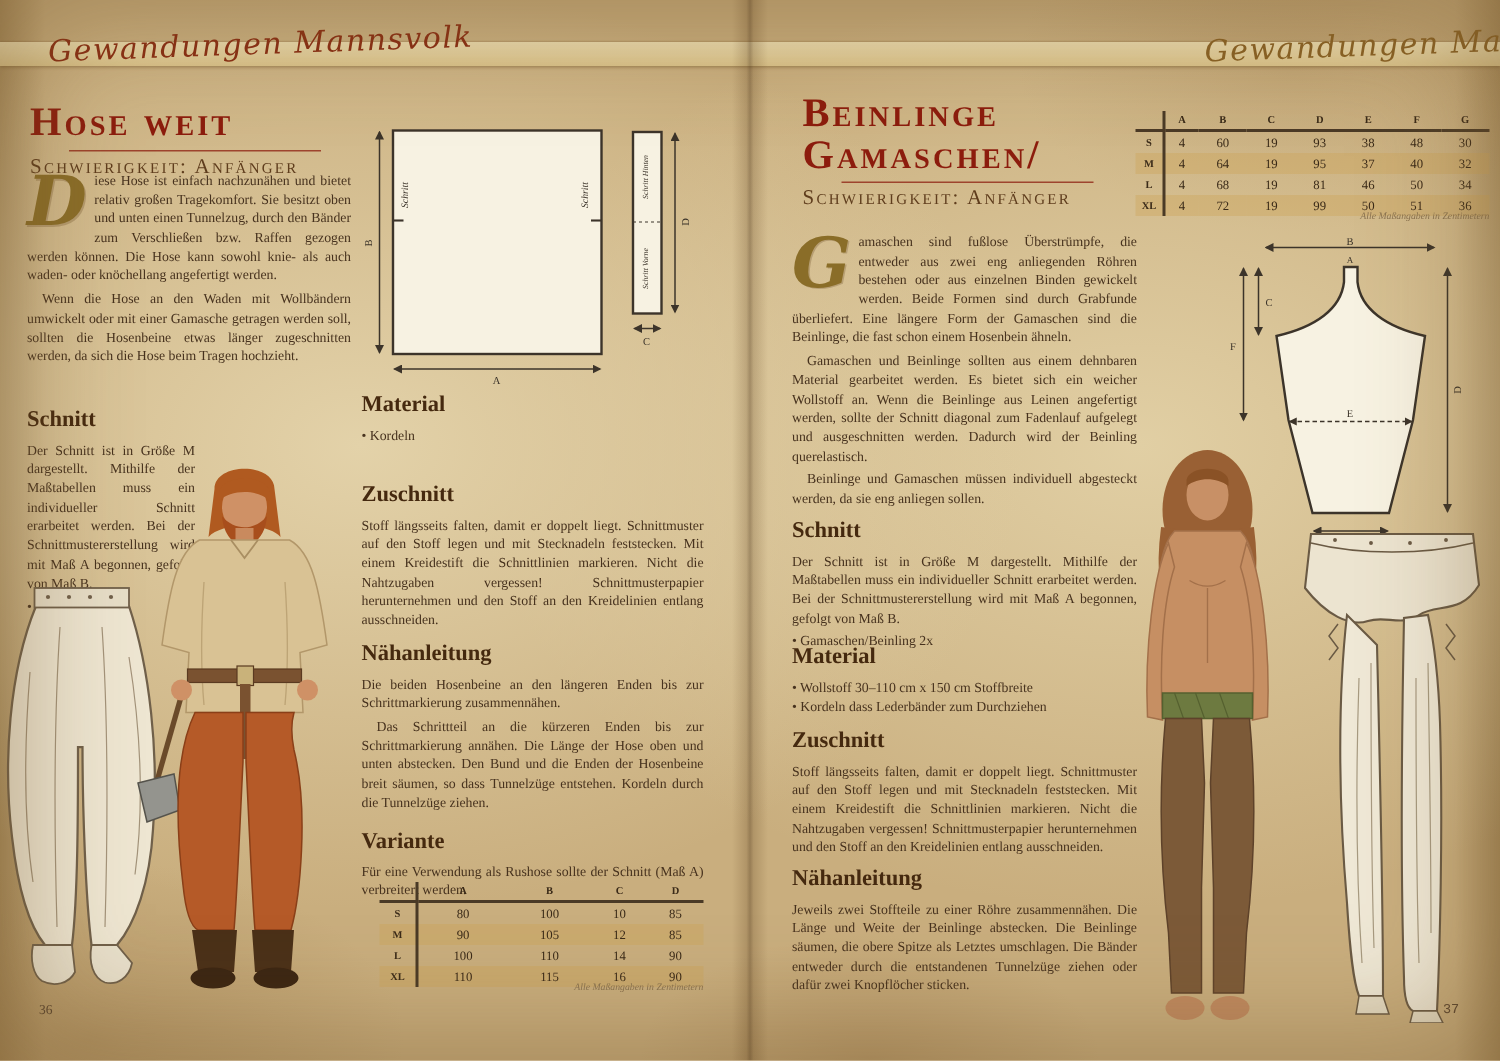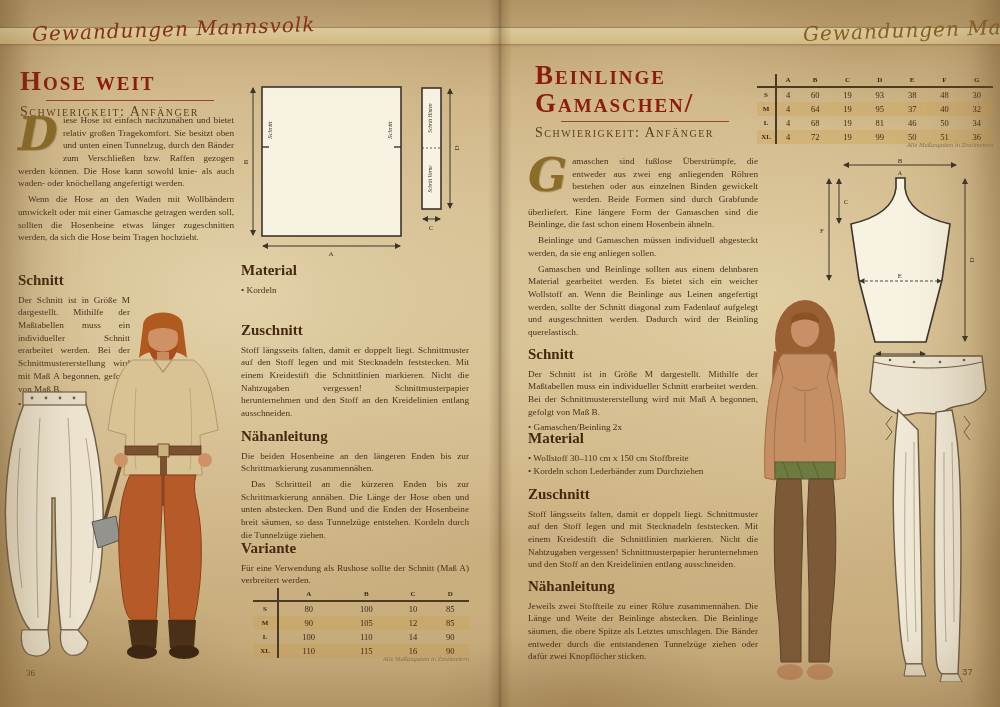--- a/index.html
+++ b/index.html
@@ -46,21 +46,21 @@
   .bullets li::before{content:"• ";}
   .dropcap{float:left; font-family:"DejaVu Serif", serif; font-style:italic; font-weight:bold;
     font-size:46px; line-height:.78; color:#8a6d28; margin:3px 5px 0 0; text-shadow:1px 1px 0 rgba(90,60,20,.25);}
   .wrap-spacer{float:right; width:104px; height:132px;}
 
   .lp-intro{left:18px; top:114px; width:216px;}
   .lp-schnitt{left:18px; top:266px; width:216px;}
   .lp-material{left:241px; top:256px; width:228px;}
   .lp-zuschnitt{left:241px; top:316px; width:228px;}
   .lp-naeh{left:241px; top:422px; width:228px;}
-  .lp-variante{left:241px; top:534px; width:228px;}
+  .lp-variante{left:241px; top:547px; width:228px;}
 
   .rp-intro{left:528px; top:155px; width:230px;}
   .rp-schnitt{left:528px; top:340px; width:230px;}
   .rp-material{left:528px; top:424px; width:230px;}
   .rp-zuschnitt{left:528px; top:480px; width:230px;}
   .rp-naeh{left:528px; top:572px; width:230px;}
 
   
   .st{position:absolute; border-collapse:collapse; color:#3a2a18;}
   .st th,.st td{padding:2px 0; text-align:center; font-weight:normal;}
@@ -248,37 +248,37 @@
 
   <div class="title-block rp-title-block">
     <div class="page-title">Beinlinge</div>
     <div class="page-title">Gamaschen/</div>
     <div class="title-rule"></div>
     <div class="difficulty">Schwierigkeit: Anfänger</div>
   </div>
 
   <div class="textcol rp-intro">
     <p><span class="dropcap">G</span><span>amaschen sind fußlose Überstrümpfe, die entweder aus zwei eng anliegenden Röhren bestehen oder aus einzelnen Binden gewickelt werden. Beide Formen sind durch Grabfunde überliefert. Eine längere Form der Gamaschen sind die Beinlinge, die fast schon einem Hosenbein ähneln.</span></p>
+    <p class="indent">Gamaschen und Beinlinge sollten aus einem dehnbaren Material gearbeitet werden. Es bietet sich ein weicher Wollstoff an. Wenn die Beinlinge aus Leinen angefertigt werden, sollte der Schnitt diagonal zum Fadenlauf aufgelegt und ausgeschnitten werden. Dadurch wird der Beinling querelastisch.</p>
     <p class="indent">Beinlinge und Gamaschen müssen individuell abgesteckt werden, da sie eng anliegen sollen.</p>
-    <p class="indent">Gamaschen und Beinlinge sollten aus einem dehnbaren Material gearbeitet werden. Es bietet sich ein weicher Wollstoff an. Wenn die Beinlinge aus Leinen angefertigt werden, sollte der Schnitt diagonal zum Fadenlauf aufgelegt und ausgeschnitten werden. Dadurch wird der Beinling querelastisch.</p>
   </div>
 
   <div class="textcol rp-schnitt">
     <div class="sec-h">Schnitt</div>
     <p>Der Schnitt ist in Größe M dargestellt. Mithilfe der Maßtabellen muss ein individueller Schnitt erarbeitet werden. Bei der Schnittmustererstellung wird mit Maß A begonnen, gefolgt von Maß B.</p>
     <ul class="bullets">
       <li>Gamaschen/Beinling 2x</li>
     </ul>
   </div>
 
   <div class="textcol rp-material">
     <div class="sec-h">Material</div>
     <ul class="bullets">
       <li>Wollstoff 30–110 cm x 150 cm Stoffbreite</li>
-      <li>Kordeln schon Lederbänder zum Durchziehen</li>
+      <li>Kordeln dass Lederbänder zum Durchziehen</li>
     </ul>
   </div>
 
   <div class="textcol rp-zuschnitt">
     <div class="sec-h">Zuschnitt</div>
     <p>Stoff längsseits falten, damit er doppelt liegt. Schnittmuster auf den Stoff legen und mit Stecknadeln feststecken. Mit einem Kreidestift die Schnittlinien markieren. Nicht die Nahtzugaben vergessen! Schnittmusterpapier herunternehmen und den Stoff an den Kreidelinien entlang ausschneiden.</p>
   </div>
 
   <div class="textcol rp-naeh">
     <div class="sec-h">Nähanleitung</div>

